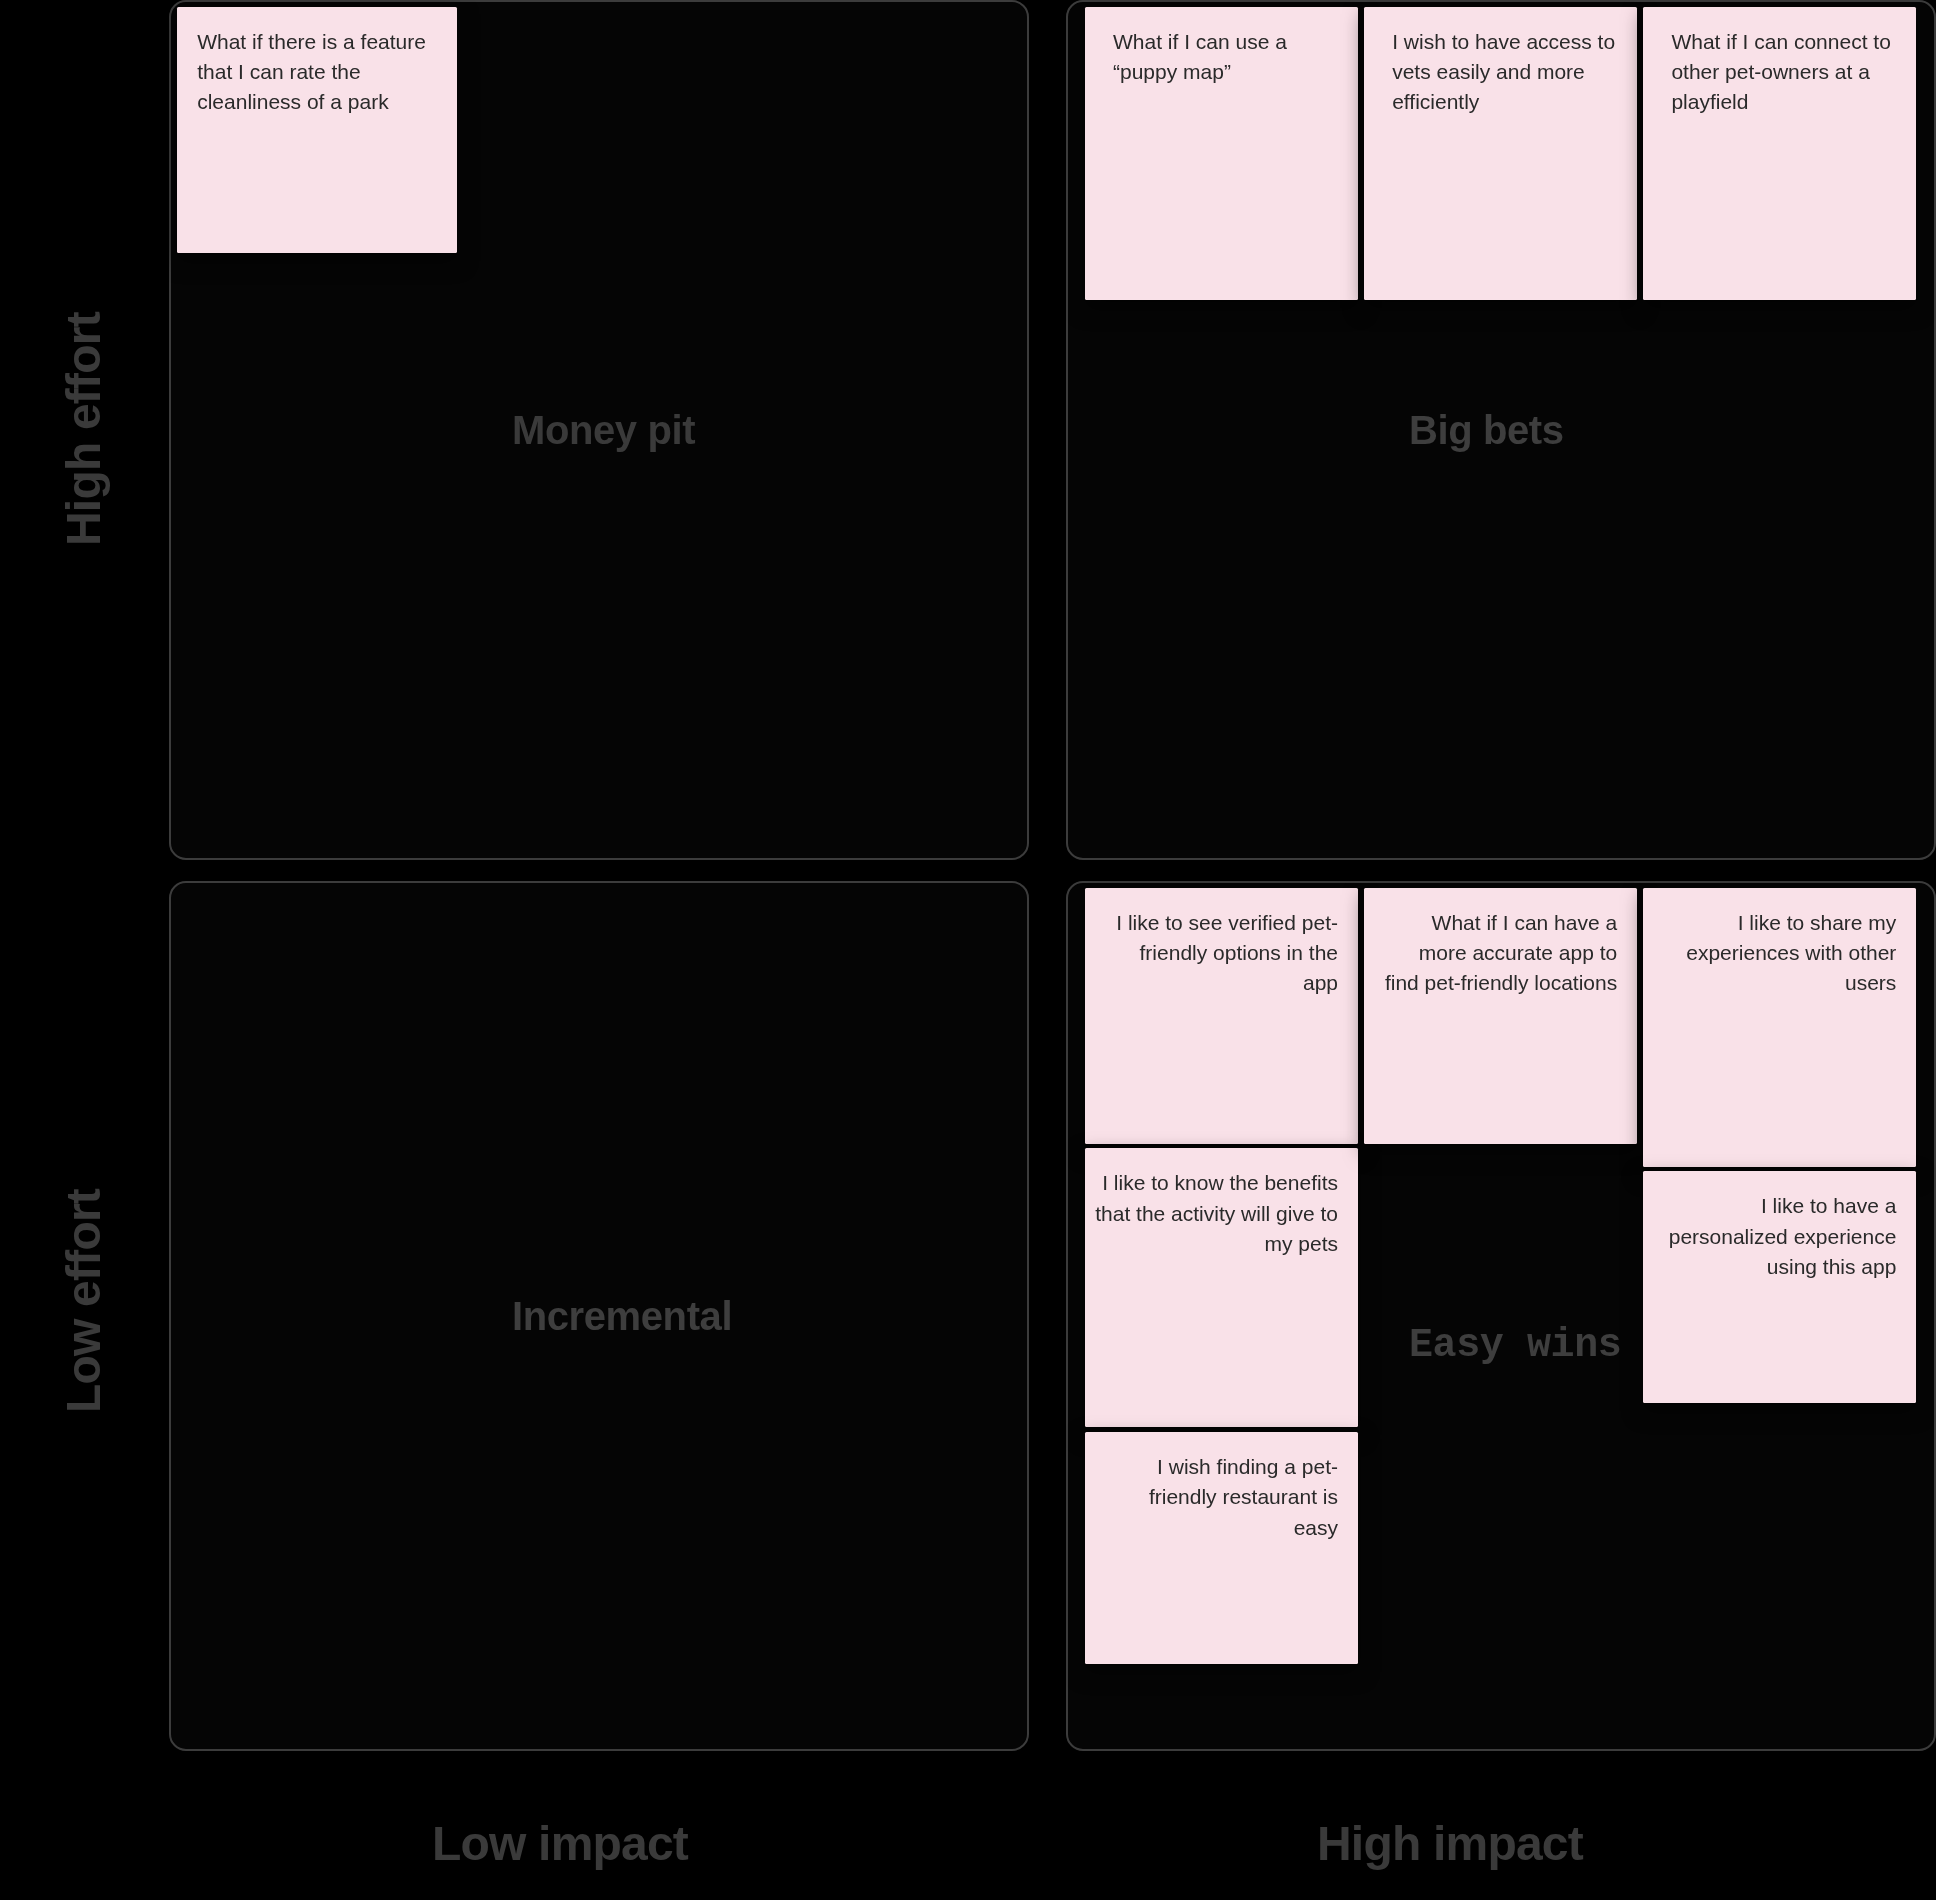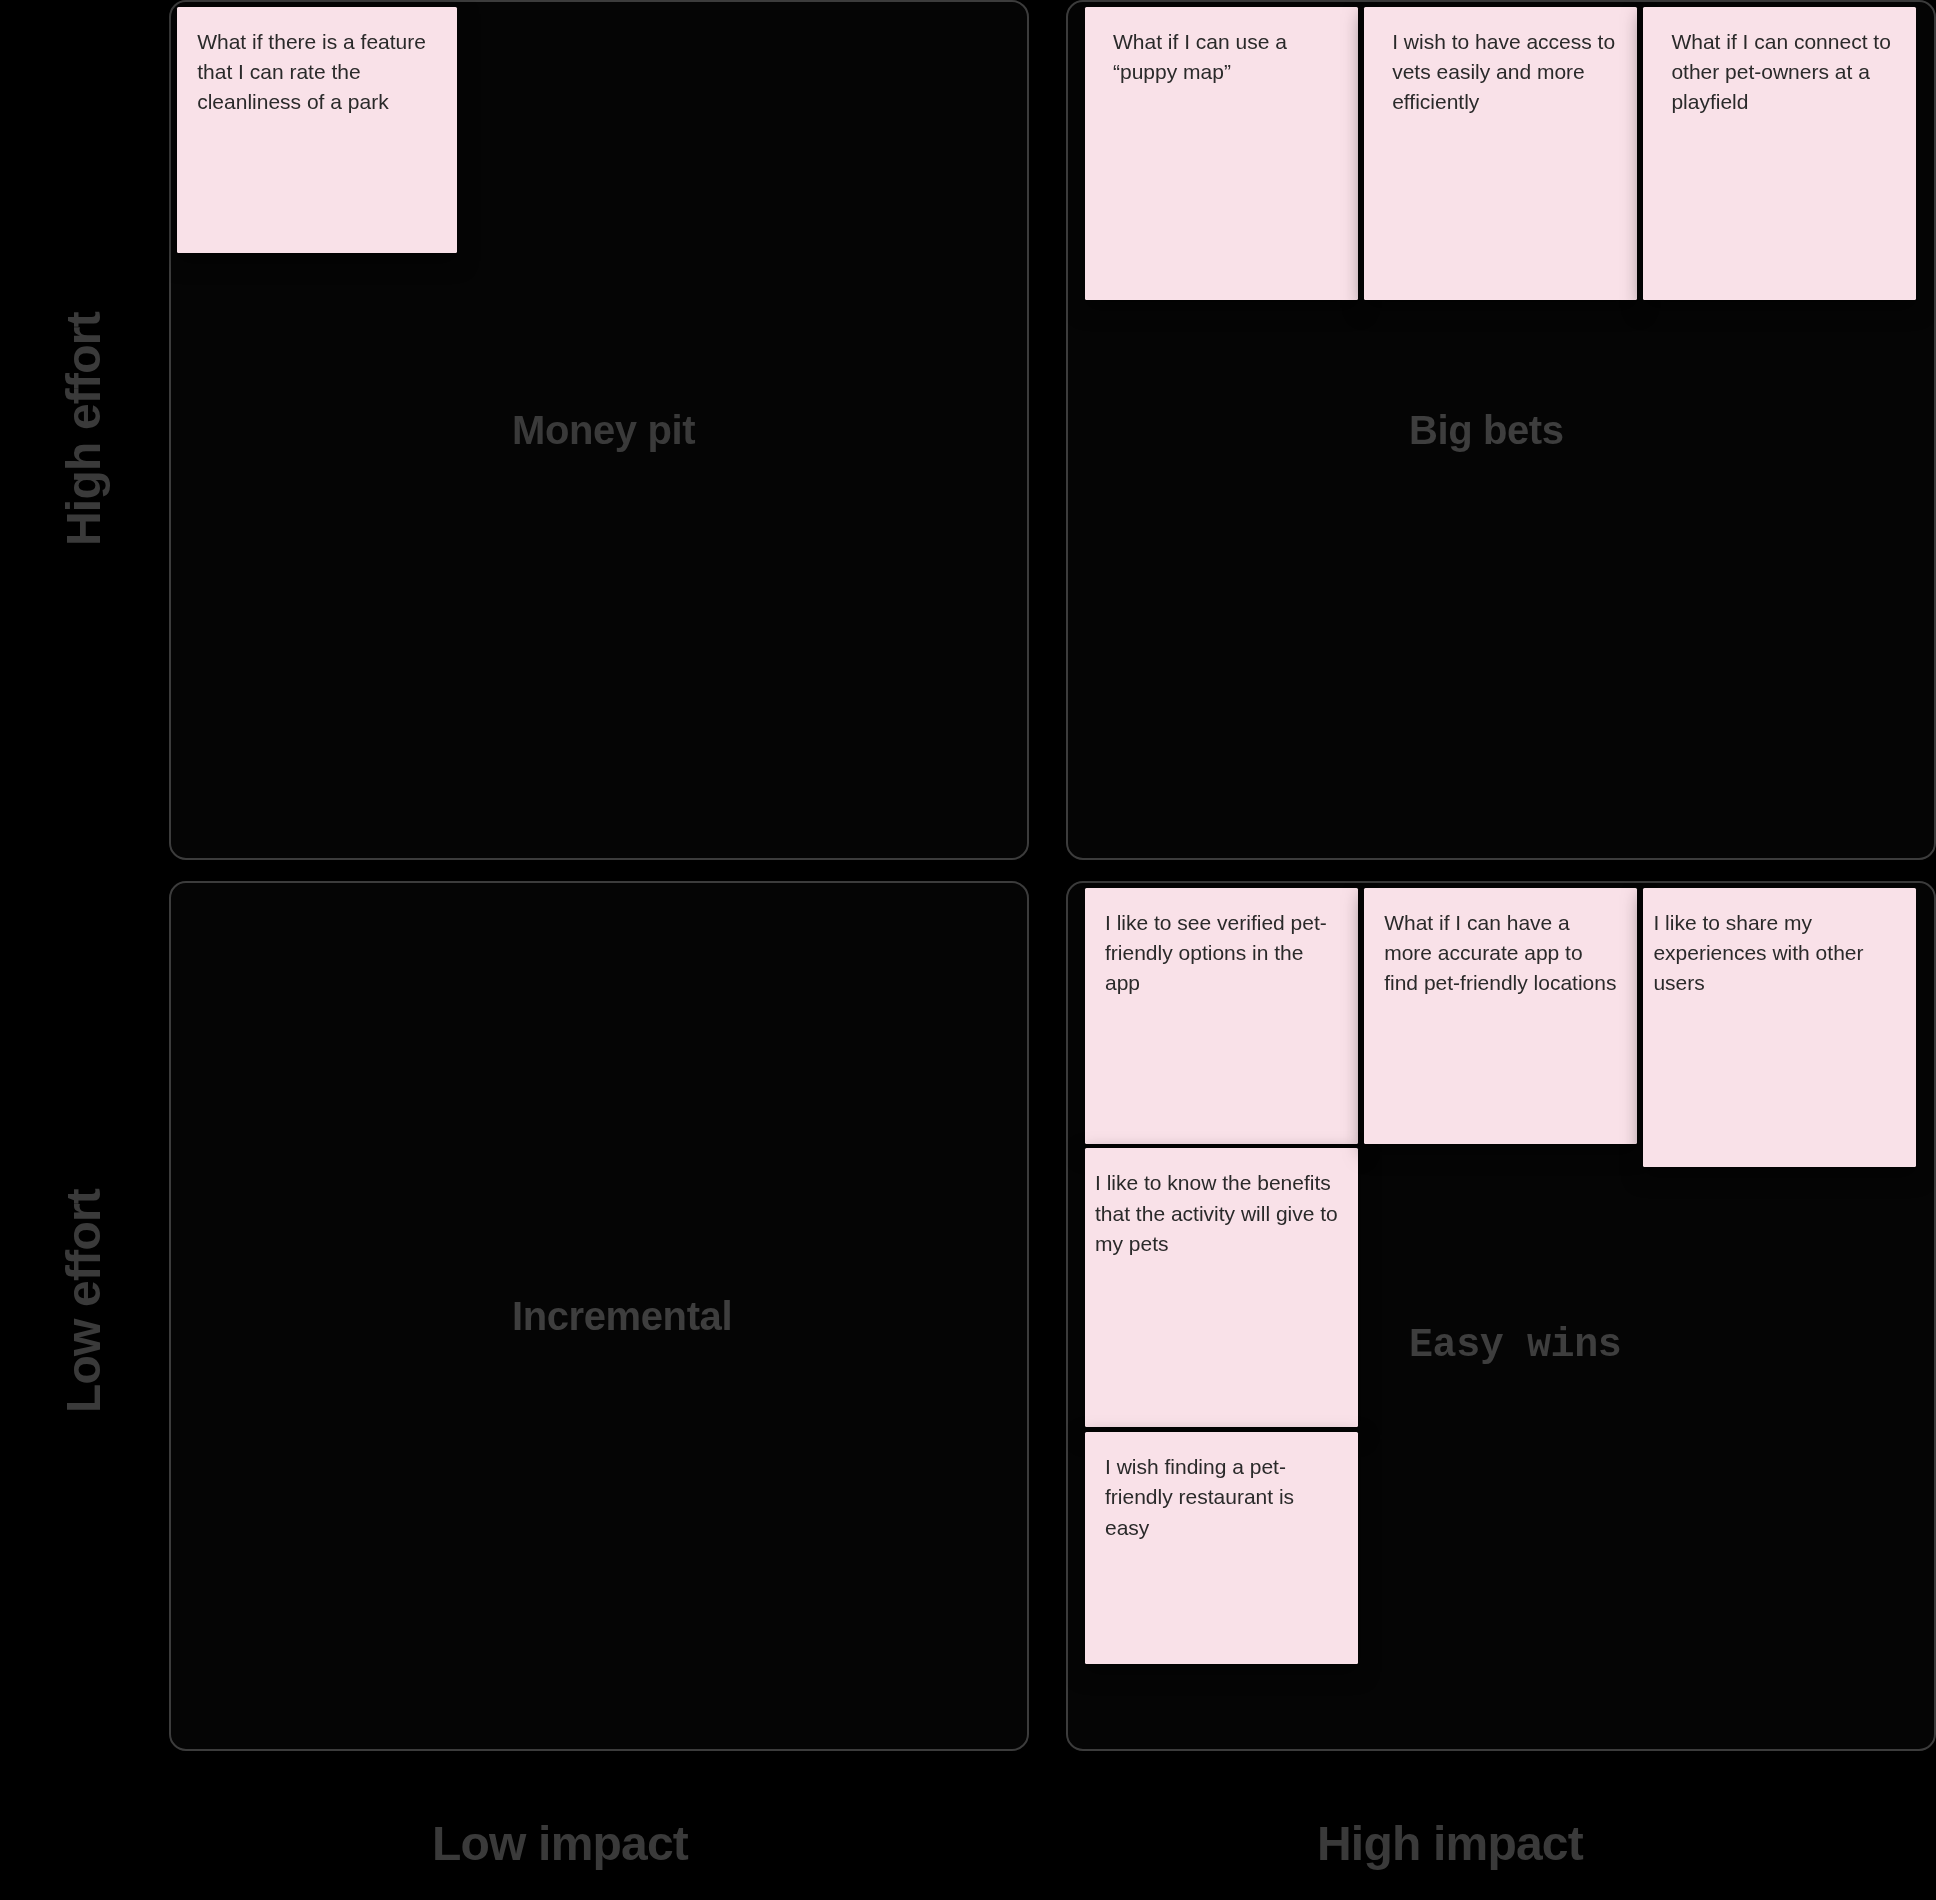--- a/index.html
+++ b/index.html
@@ -122,21 +122,21 @@
   #notes-big-bets .note { width: 273px; height: 293px; padding-left: 28px; }
 
   
   #notes-easy-wins {
     position: absolute;
     left: 17px;
     top: 4.6px;
     display: flex;
     gap: 6.2px;
   }
-  .note-col { display: flex; flex-direction: column; gap: 4.6px; }
+  .note-col { display: flex; flex-direction: column; gap: 4.6px; text-align: right; }
   #notes-easy-wins .note { width: 273px; }
   .note-tall   { height: 256px; }
   .note-mid    { height: 279px; padding-left: 10px; }
   .note-short  { height: 232px; }
   .note-spacer { height: 279px; background: transparent; box-shadow: none; }
 
   .note-col-mid .note-spacer { visibility: hidden; }
 </style>
 </head>
 <body>
@@ -185,19 +185,20 @@
       </div>
 
       <div class="note-col note-col-mid">
         <div class="note note-tall">What if I can have a more accurate app to find pet-friendly locations</div>
         <div class="note note-spacer"></div>
         <div class="note note-spacer"></div>
       </div>
 
       <div class="note-col">
         <div class="note note-mid">I like to share my experiences with other users</div>
+        <div class="note note-short">I like to have a personalized experience using this app</div>
       </div>
 
     </div>
   </div>
 
 </div>
 
 
 </body></html>

